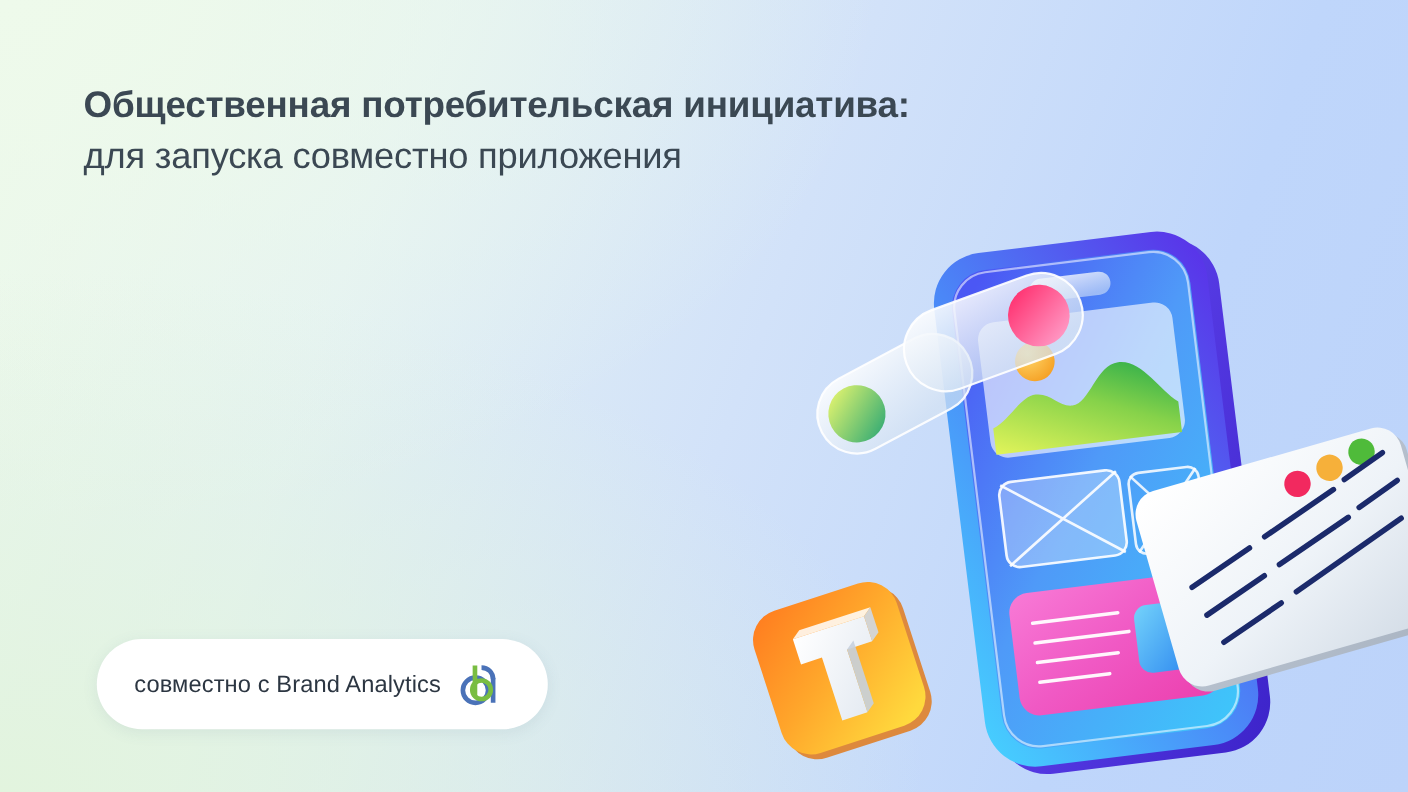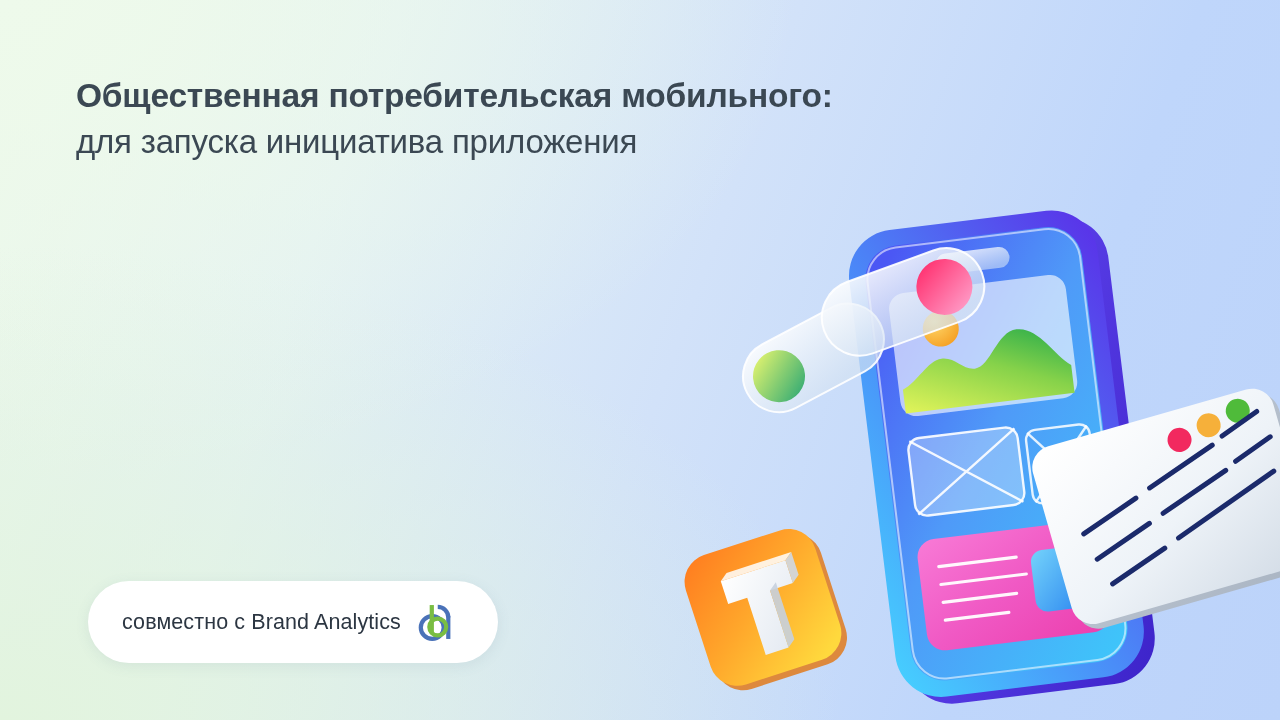--- a/index.html
+++ b/index.html
@@ -43,22 +43,22 @@
   
   .illus{position:absolute;left:640px;top:170px;width:660px;height:560px;}
   .illus svg{position:absolute;left:0;top:0;width:660px;height:560px;overflow:visible;}
 </style>
 </head>
 <body>
 
 <div class="stage">
 
   <div class="headline">
-    <span class="ln ln1">Общественная потребительская мобильного:</span>
-    <span class="ln ln3">для запуска инициатива приложения</span>
+    <span class="ln ln1">Общественная потребительская инициатива:</span>
+    <span class="ln ln3">для запуска совместно приложения</span>
   </div>
 
   <div class="badge">
     <span class="badge-text">совместно с Brand Analytics</span>
     <svg class="ba-logo" viewBox="0 0 48 48">
 
       <circle cx="21" cy="30" r="12.5" fill="none" stroke="#4a72b8" stroke-width="4.6"></circle>
       <path d="M38.5 17.5 L38.5 42.5" fill="none" stroke="#4a72b8" stroke-width="4.6" stroke-linecap="butt"></path>
       <path d="M38.5 19 C38.5 12.6 33.4 7.5 27 7.5" fill="none" stroke="#4a72b8" stroke-width="4.6"></path>
 

